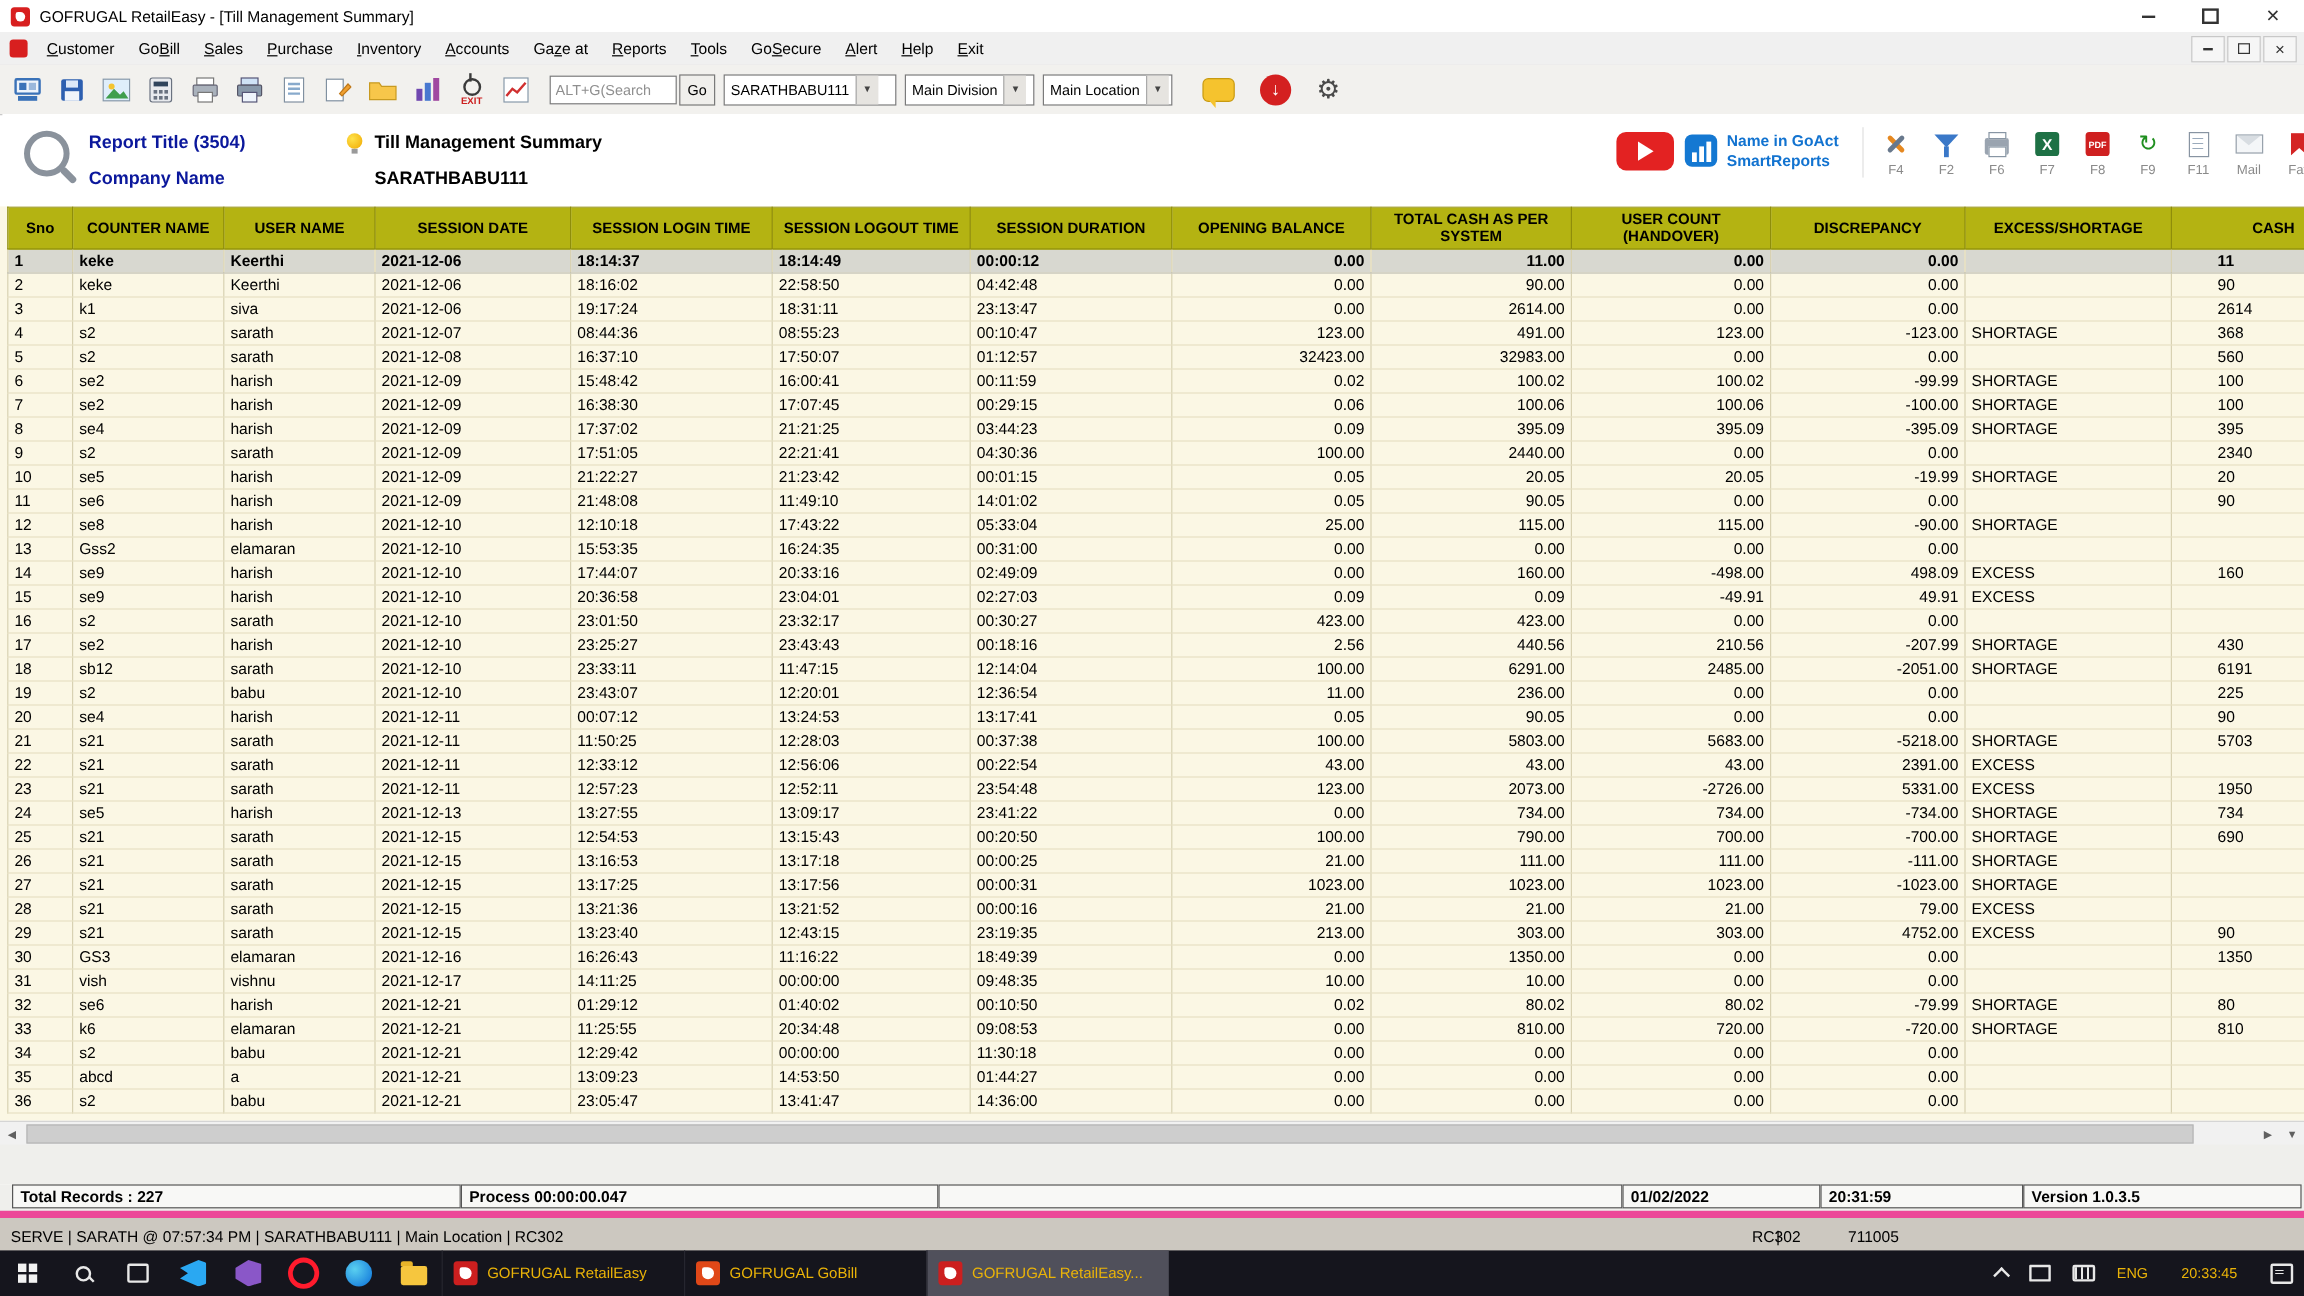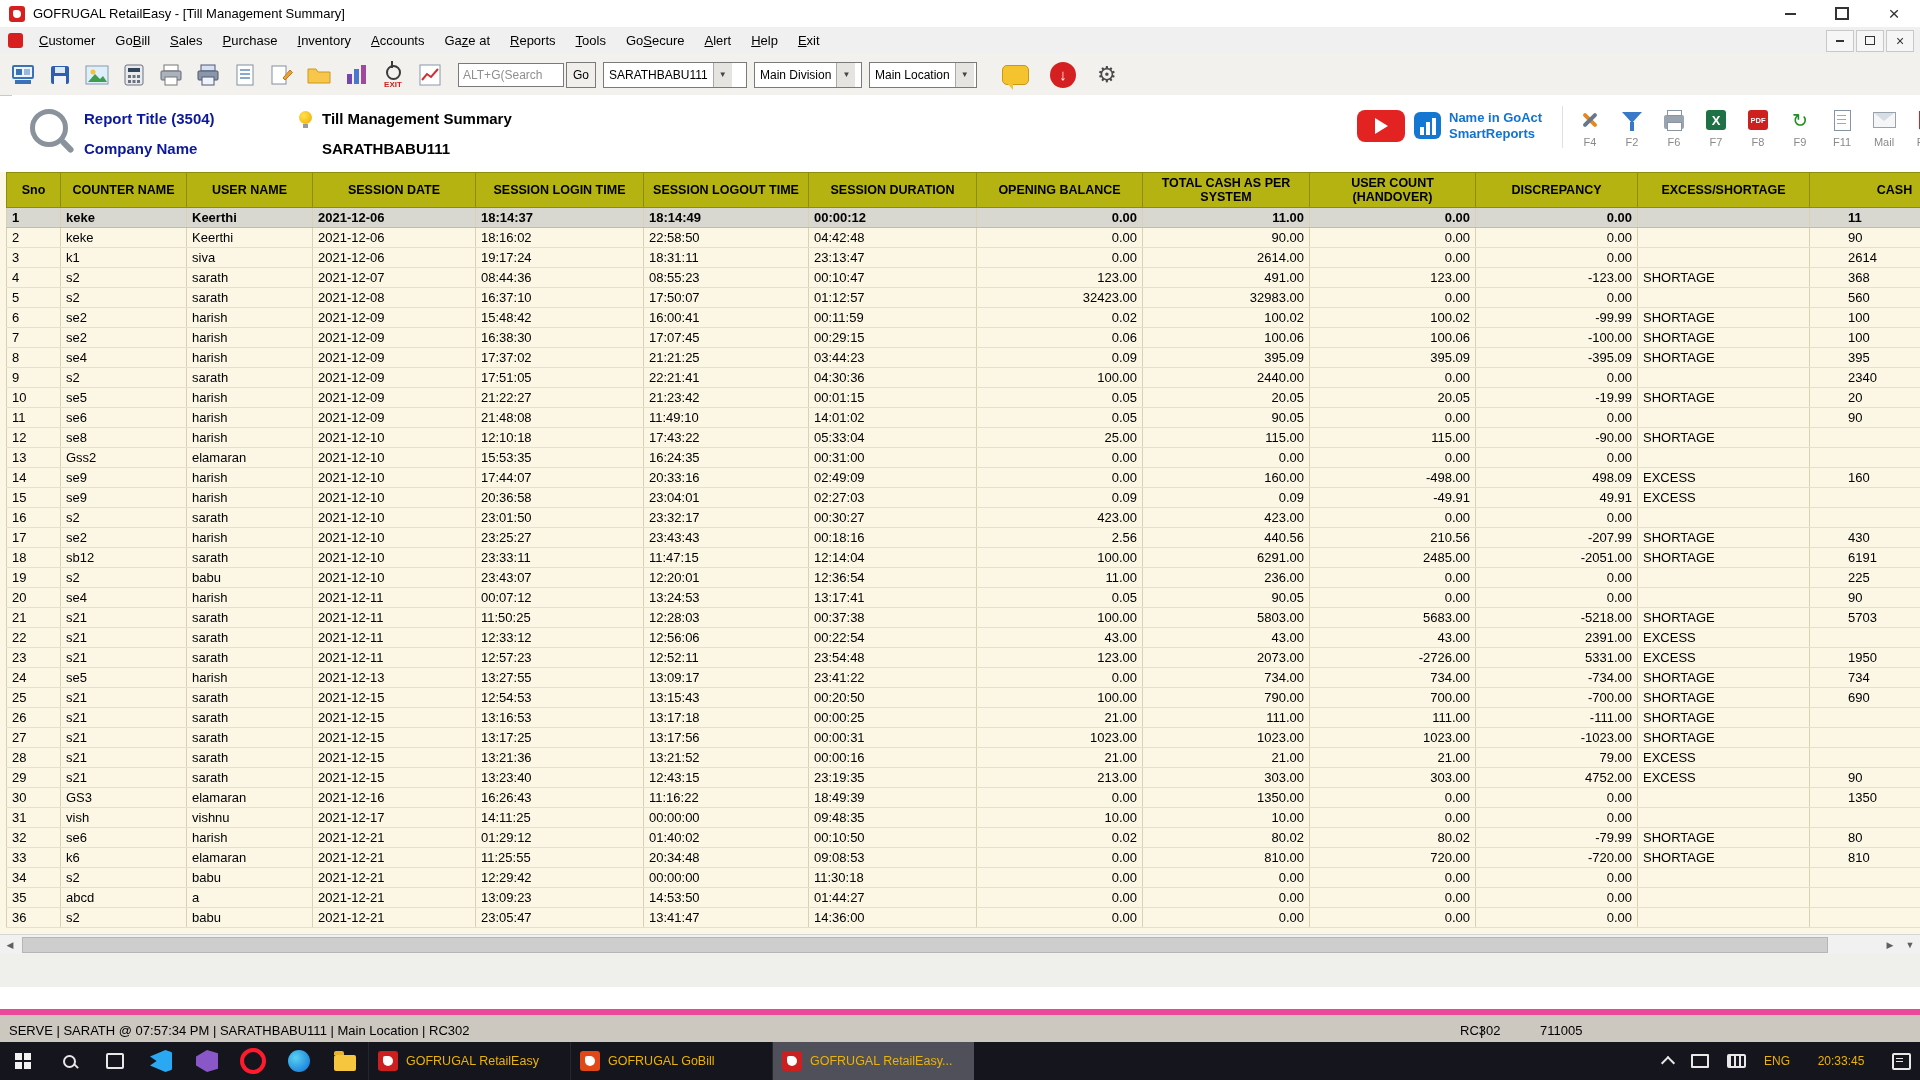--- a/index.html
+++ b/index.html
@@ -46,21 +46,21 @@
   .combo-btn{width:18px;background:#e6e4e0;border-left:1px solid #aaa;display:flex;align-items:center;justify-content:center;}
   .combo-arrow{font-size:8px;color:#444;}
   .c1{width:142px}.c2{width:106px}.c3{width:106px}
   .speech{width:25px;height:18px;background:#f5c32e;border:1px solid #c89a10;border-radius:5px;position:relative;margin-left:18px;}
   .speech::after{content:"";position:absolute;left:4px;bottom:-6px;border-left:6px solid transparent;border-top:7px solid #f5c32e;}
   .dl-circle{width:26px;height:26px;border-radius:50%;background:#d42020;color:#fff;font-weight:bold;font-size:15px;
              display:flex;align-items:center;justify-content:center;margin-left:14px;}
   .gear-ic{font-size:22px;color:#4a4a4a;margin-left:14px;line-height:1;}
 
   
-  .report-header{position:absolute;top:95px;left:12px;right:0;height:62px;background:#fff;overflow:hidden;}
+  .report-header{position:absolute;top:95px;left:2px;right:0;height:62px;background:#fff;overflow:hidden;}
   .big-mag{position:absolute;left:18px;top:14px;width:28px;height:28px;border:5px solid #8a929c;border-radius:50%;}
   .big-mag::after{content:"";position:absolute;width:16px;height:6px;background:#8a929c;transform:rotate(45deg);
                   right:-12px;bottom:-7px;border-radius:3px;}
   .rt-label{position:absolute;left:72px;top:15px;color:#0b189c;font-weight:bold;font-size:15px;}
   .bulb{position:absolute;left:287px;top:16px;width:13px;height:13px;border-radius:50%;
         background:radial-gradient(circle at 35% 35%, #ffe24a, #f0a800);}
   .bulb::after{content:"";position:absolute;left:4px;bottom:-4px;width:5px;height:4px;background:#9a9a9a;}
   .rt-value{position:absolute;left:310px;top:15px;font-weight:bold;font-size:15px;}
   .cn-label{position:absolute;left:72px;top:45px;color:#0b189c;font-weight:bold;font-size:15px;}
   .cn-value{position:absolute;left:310px;top:45px;font-weight:bold;font-size:15px;}
@@ -1000,20 +1000,28 @@
     <div class="sbtn">
         <span>▶</span>
       </div>
     <div class="sbtn">
         <span>▼</span>
       </div>
   </div>
 
   <div class="gap-strip"></div>
 
+  <div class="footerbar">
+    <div class="fseg" style="left:10px;width:374px;">Total Records : 227</div>
+    <div class="fseg" style="left:384px;width:398px;">Process 00:00:00.047</div>
+    <div class="fseg" style="left:782px;width:570px;"></div>
+    <div class="fseg" style="left:1352px;width:165px;">01/02/2022</div>
+    <div class="fseg" style="left:1517px;width:169px;">20:31:59</div>
+    <div class="fseg" style="left:1686px;width:232px;">Version 1.0.3.5</div>
+  </div>
 
   <div class="statusbar">
     <span style="left:9px;">SERVE | SARATH  @ 07:57:34 PM  | SARATHBABU111   | Main Location | RC302</span>
     <span style="left:1460px;">RC302</span>
     <span style="left:1480px;">|</span>
     <span style="left:1540px;">711005</span>
   </div>
 
   <div class="taskbar">
     <div class="tkbtn">

